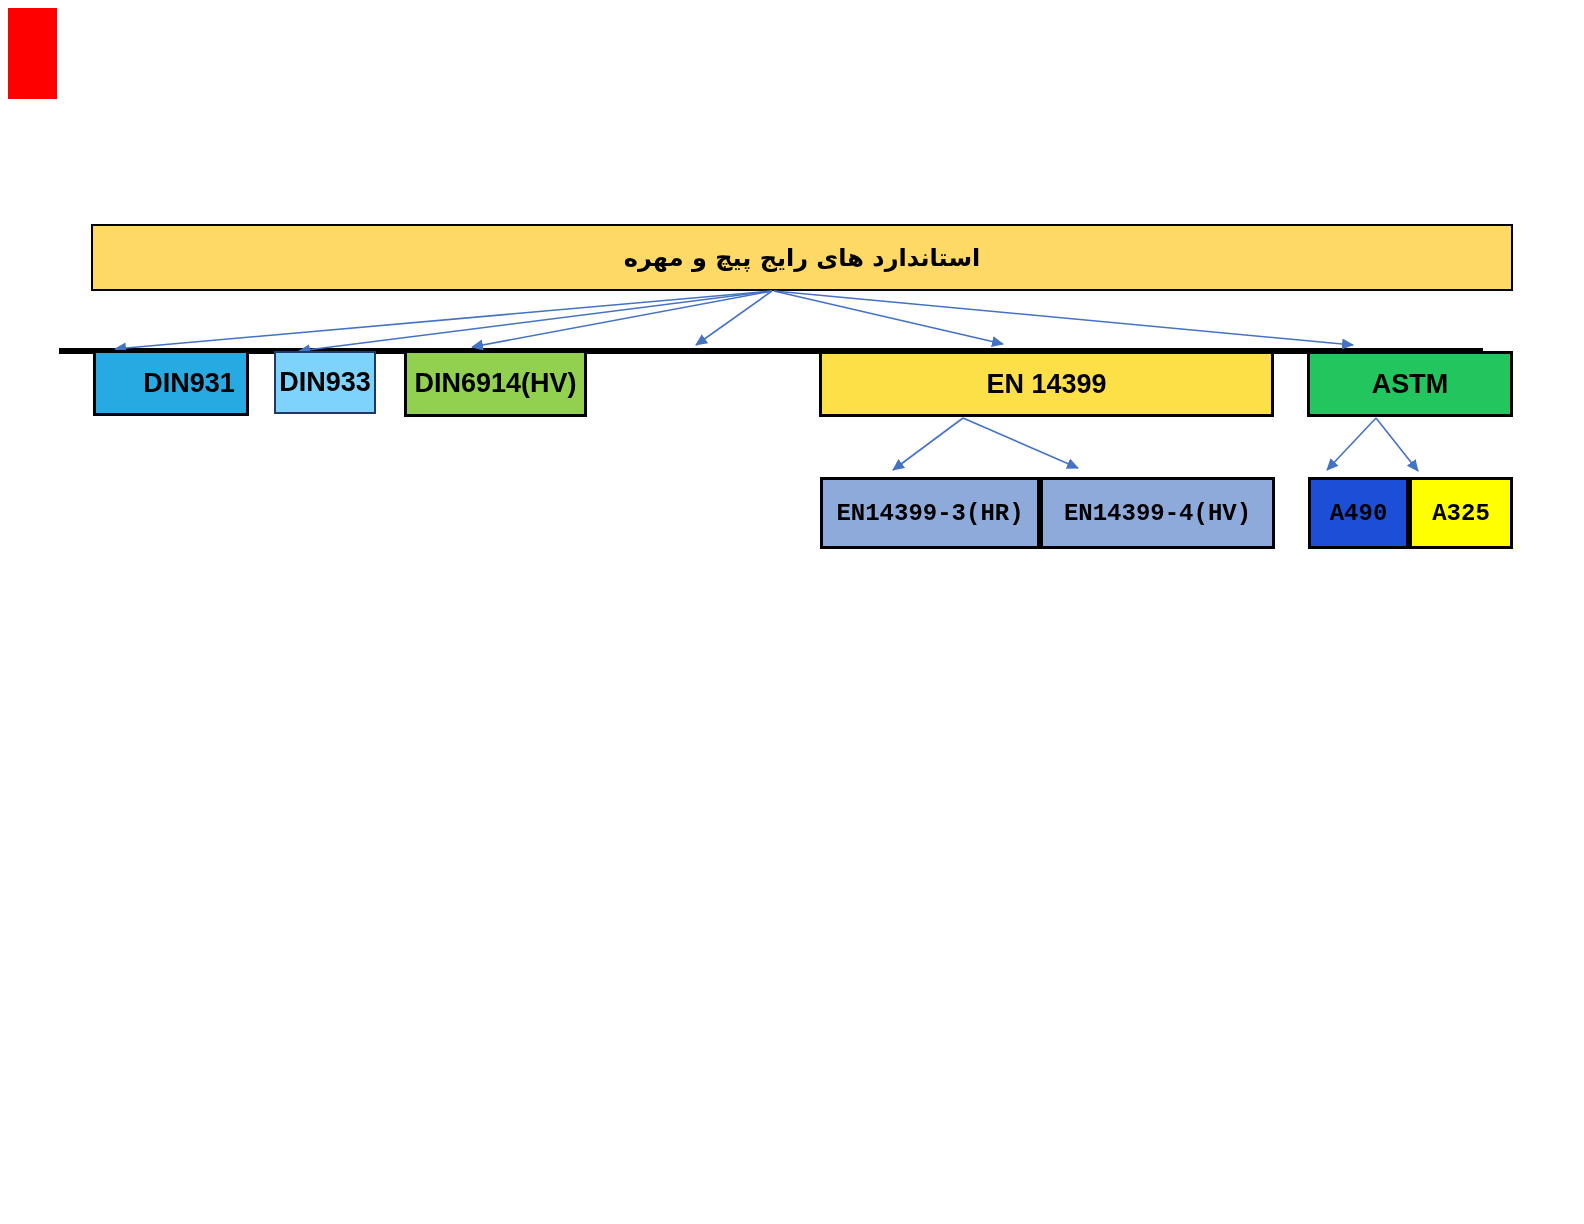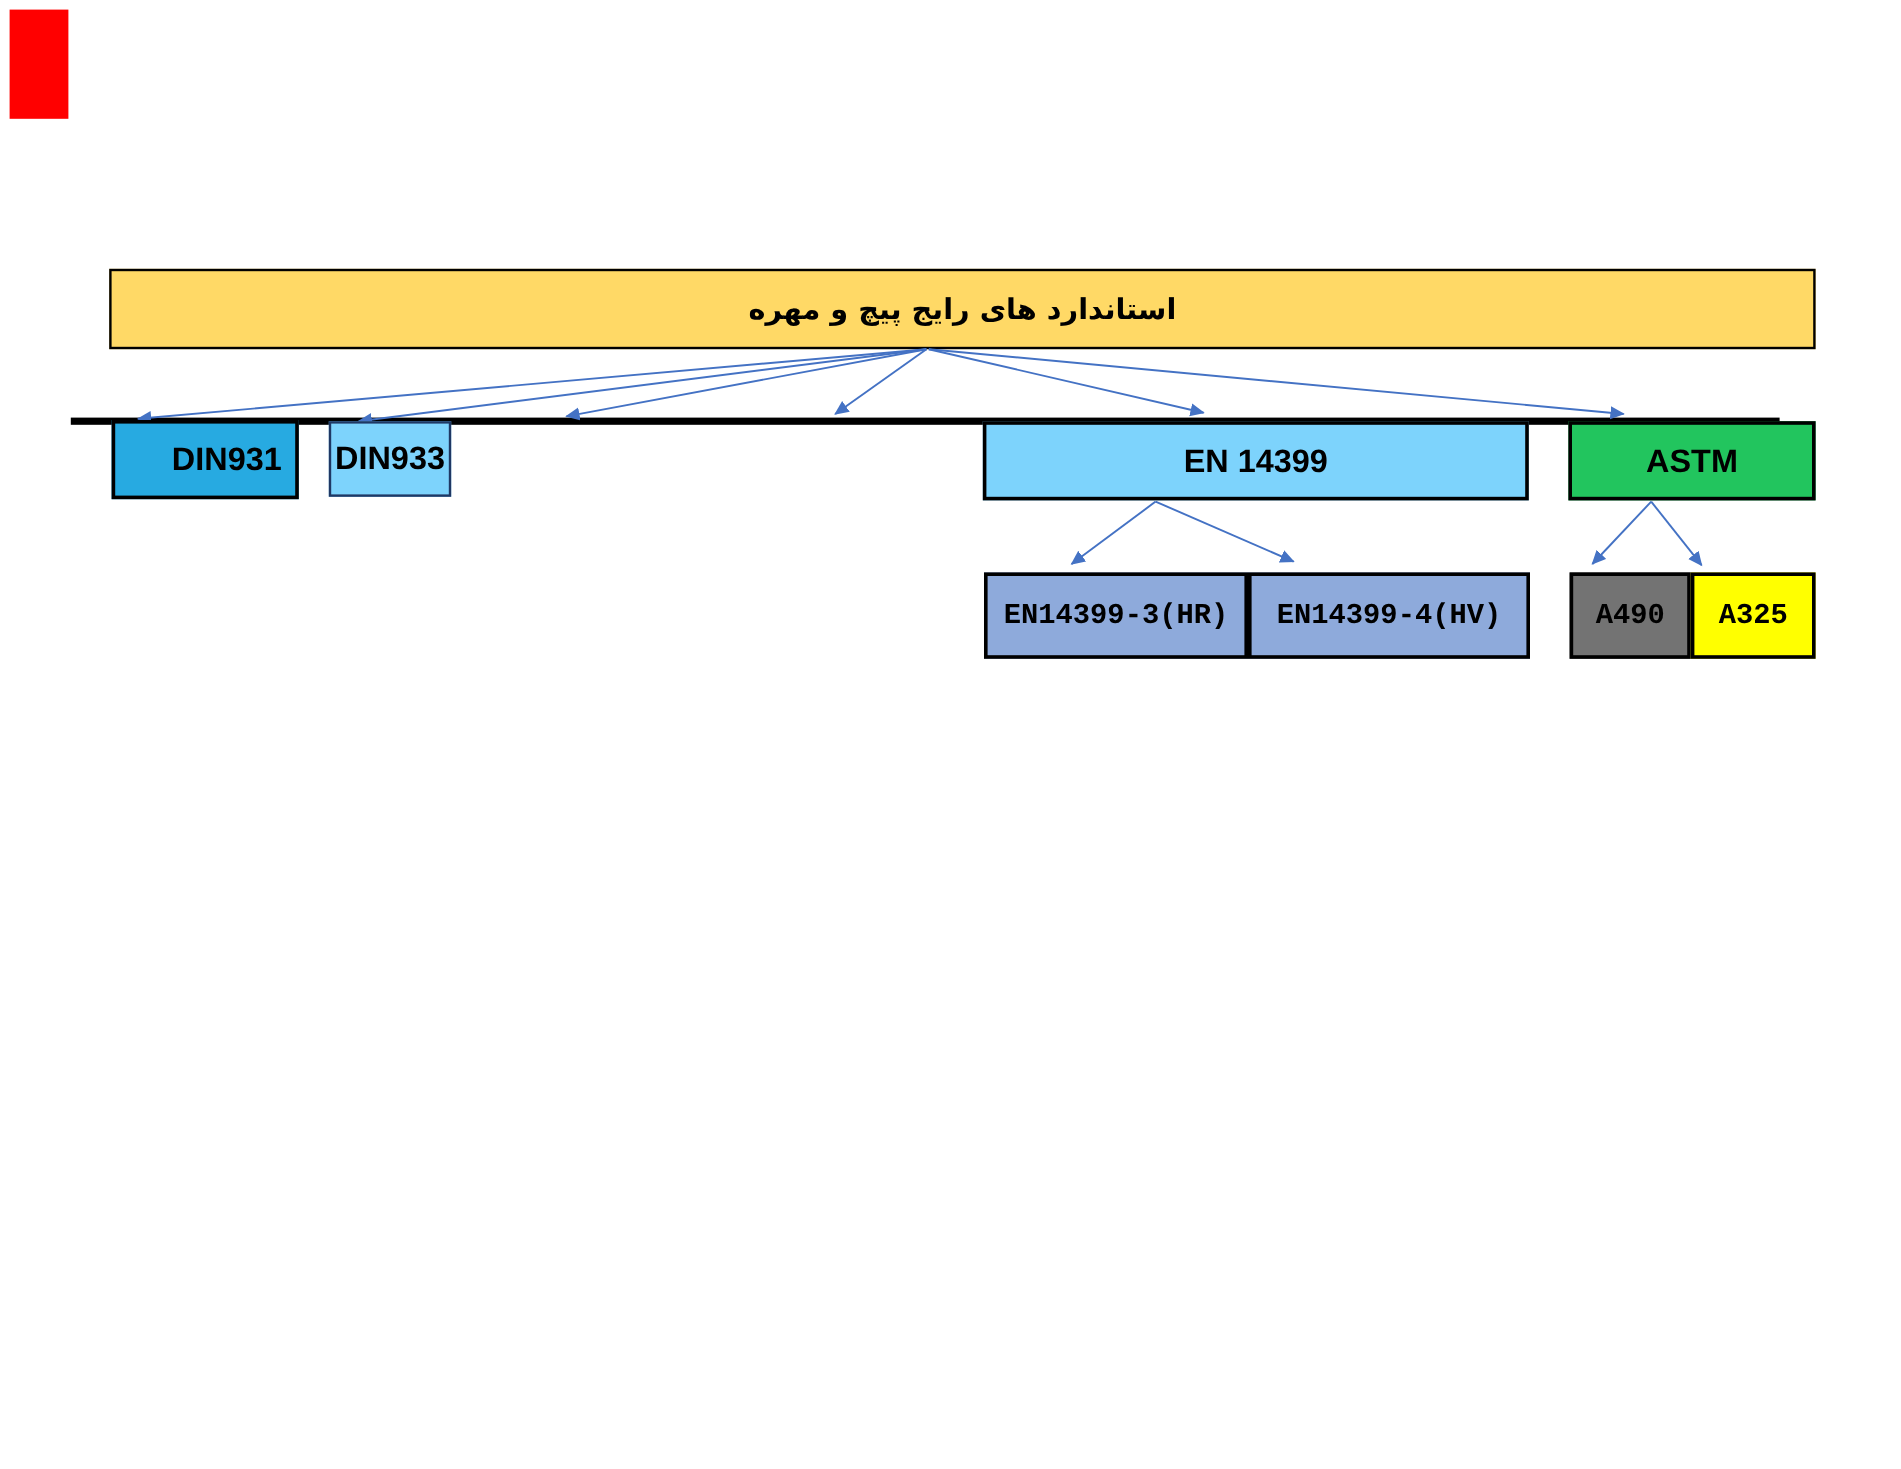--- a/index.html
+++ b/index.html
@@ -71,27 +71,28 @@
     <line class="arrow" x1="963" y1="418" x2="893" y2="470" marker-end="url(#ah)"></line>
     <line class="arrow" x1="963" y1="418" x2="1078" y2="468" marker-end="url(#ah)"></line>
     <line class="arrow" x1="1376" y1="418" x2="1327" y2="470" marker-end="url(#ah)"></line>
     <line class="arrow" x1="1376" y1="418" x2="1418" y2="471" marker-end="url(#ah)"></line>
   </svg>
 
   <div class="box lvl1" id="box-din931" style="background-color: rgb(39, 170, 225); padding-left: 36px;">DIN931</div>
 
   <div class="box lvl1" id="box-din933" style="background-color: #7dd3fc; border-color: rgb(31, 56, 100);">DIN933</div>
 
+  <div class="box lvl1" id="box-din6914" style="background-color: rgb(146, 208, 80);">DIN6914(HV)</div>
 
 
-  <div class="box lvl1" id="box-en14399" style="background-color: #7dd3fc;">EN 14399</div>
+  <div class="box lvl1" id="box-en14399" style="background-color: #fde047;">EN 14399</div>
 
   <div class="box lvl1" id="box-astm" style="background-color: #22c55e;">ASTM</div>
 
   <div class="box lvl2" id="box-en3" style="background-color: rgb(142, 170, 219);">EN14399-3(HR)</div>
 
   <div class="box lvl2" id="box-en4" style="background-color: rgb(142, 170, 219);">EN14399-4(HV)</div>
 
-  <div class="box lvl2" id="box-a490" style="background-color: #737373;">A490</div>
+  <div class="box lvl2" id="box-a490" style="background-color: #1d4ed8;">A490</div>
 
   <div class="box lvl2" id="box-a325" style="background-color: rgb(255, 255, 0);">A325</div>
 
 </div>
 
 </body></html>

